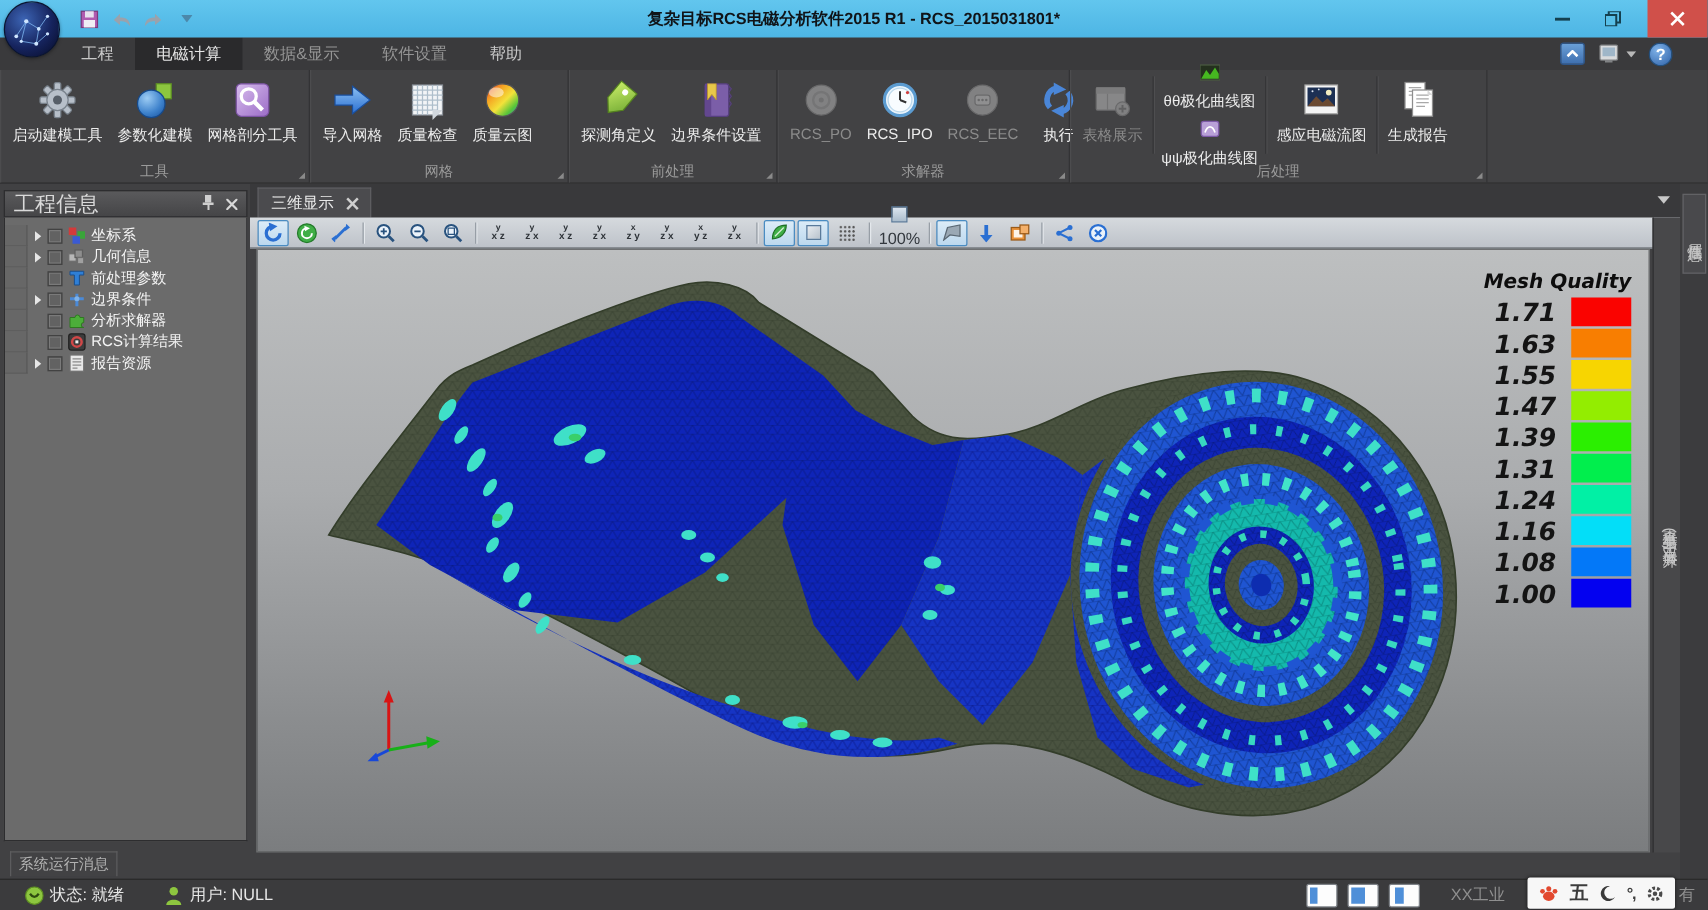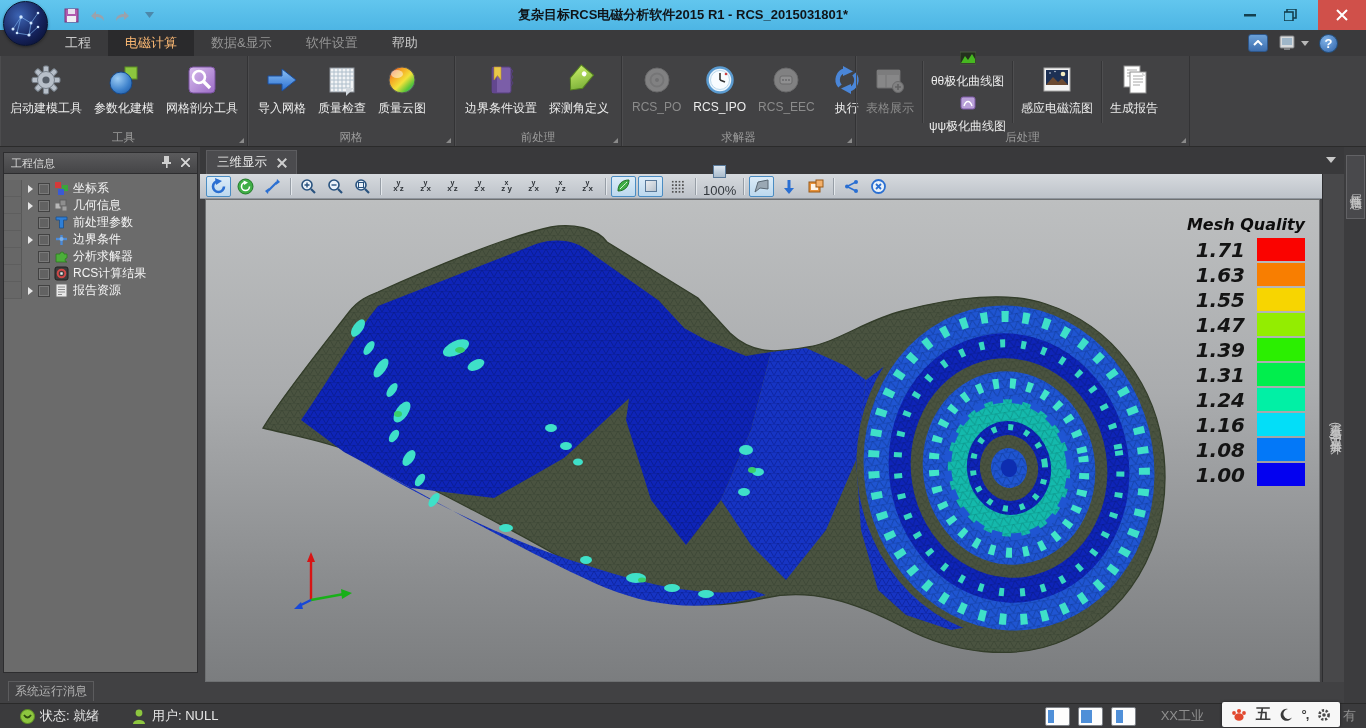--- a/index.html
+++ b/index.html
@@ -17,21 +17,21 @@
   .title-text { position:absolute; left:0; right:0; top:0; height:33px; text-align:center;
     line-height:30px; font-size:13px; font-weight:bold; color:#101418; }
   .wbtn { position:absolute; top:0; height:30px; display:flex; align-items:center; justify-content:center; }
   .wbtn.close { background:#d0504a; }
 
   
   .menubar { position:absolute; left:0; top:30px; width:1366px; height:26px; background:#3a3a3c;padding-left:36px; }
   .mtabs { position:absolute; left:48px; top:0; height:26px; display:flex; }
   .mtab { padding:0 17px; line-height:26px; font-size:13px; color:#c9c9c9; }
   .mtab.dim { color:#959595; }
-  .mtab.active { background:#2a2a2c; color:#fdba74; }
+  .mtab.active { background:#2a2a2c; color:#e5e5e5; }
   .menu-right { position:absolute; right:28px; top:2px; height:22px; display:flex; gap:10px; align-items:center; }
 
   
   .ribbon { position:absolute; left:0; top:56px; width:1366px; height:91px; background:#424244;
     border-bottom:1px solid #2b2b2b; display:flex; }
   .rgroup { position:relative; height:100%; border-right:1px solid #333335; box-shadow:1px 0 0 #4c4c4e inset; }
   .rgroup-body { display:flex; align-items:flex-start; height:72px; padding:2px 4px 0 4px; }
   .rgroup-label { position:absolute; bottom:1px; left:0; right:0; text-align:center; font-size:11.5px; color:#9b9b9b;margin-top:43px; }
   .rgroup-corner { position:absolute; right:3px; bottom:3px; width:0; height:0;
     border-left:5px solid transparent; border-bottom:5px solid #8a8a8a; }
@@ -44,21 +44,21 @@
   .rsmallcol { display:flex; flex-direction:column; justify-content:center; height:70px; gap:6px; padding:0 4px; }
   .rsmall { display:flex; align-items:center; gap:5px; font-size:12px; color:#ececec; white-space:nowrap;flex-direction:column; }
 
   
   .main { position:absolute; left:0; top:147px; width:1366px; bottom:25px; background:#414143; }
 
   
   .project-panel { position:absolute; left:0; top:5px; width:200px; bottom:30px; }
   .pp-header { position:absolute; left:3px; right:2px; top:0; height:22px;
     background:linear-gradient(#5a5a5c,#454547); border:1px solid #2d2d2f;
-    display:flex; align-items:center; padding:0 7px; color:#dadada; font-size:11px; }
+    display:flex; align-items:center; padding:0 7px; color:#dadada; font-size:17px; }
   .pp-header .sp { flex:1; }
   .pp-tree { position:absolute; left:3px; right:2px; top:22px; bottom:0; background:#6b6b6b; border:1px solid #2d2d2f; border-top:none; }
   .tree-row { display:flex; align-items:center; height:17px; font-size:12px; color:#f4f4f4; }
   .rowhead { width:18px; height:17px; background:#676767; border-right:1px solid #585858; border-bottom:1px solid #5e5e5e; flex:none; }
   .tarrow { width:16px; display:flex; justify-content:center; flex:none; }
   .tarrow i { width:0; height:0; border-top:4px solid transparent; border-bottom:4px solid transparent; border-left:5px solid #e6e6e6; }
   .tcheck { width:12px; height:12px; background:#626262; border:1px solid #424242; box-shadow:0 0 0 1px #7a7a7a inset; margin-right:4px; flex:none; }
   .ticon { width:15px; height:15px; margin-right:4px; flex:none; }
 
   .sys-tab { position:absolute; left:8px; bottom:2px; width:86px; height:20px; border:1px solid #5c5c5e;
@@ -320,44 +320,44 @@
     </div>
     <div class="rgroup-label">网格</div>
     <div class="rgroup-corner"></div>
   </div>
 
   <div class="rgroup" style="width:167px;">
     <div class="rgroup-body">
       <div class="rbtn">
         <div class="ric">
           <svg width="32" height="32">
-              <rect x="7" y="3" width="19" height="26" rx="2" fill="#7b5ea8" stroke="#563f7e"></rect>
-            <rect x="7" y="3" width="5" height="26" fill="#63478f"></rect>
-            <polygon points="9,3 16,3 16,16 12.5,11.5 9,16" fill="#e8c84a" stroke="#b89428" stroke-width="0.6"></polygon>
-            <path d="M26,5 l2,2 -2,3 2,3 -2,3 2,3 -2,3" stroke="#563f7e" fill="none"></path>
-            </svg>
-        </div>
-        <div class="rlb">边界条件设置</div>
-      </div>
-      <div class="rbtn">
-        <div class="ric">
-          <svg width="32" height="32">
               <defs>
                 <linearGradient id="gTag" x1="0" y1="0" x2="1" y2="1">
                   <stop offset="0" stop-color="#c6ea66"></stop>
                   <stop offset="1" stop-color="#6fa832"></stop>
                 </linearGradient>
               </defs>
             <g transform="translate(16,16) rotate(40)">
                 <path d="M-8,-13 H8 V4 L0,13 L-8,4 Z" fill="url(#gTag)" stroke="#55831f"></path>
                 <circle cy="-8" r="2.4" fill="#ffffff"></circle>
               </g>
             </svg>
         </div>
         <div class="rlb">探测角定义</div>
+      </div>
+      <div class="rbtn">
+        <div class="ric">
+          <svg width="32" height="32">
+              <rect x="7" y="3" width="19" height="26" rx="2" fill="#7b5ea8" stroke="#563f7e"></rect>
+            <rect x="7" y="3" width="5" height="26" fill="#63478f"></rect>
+            <polygon points="9,3 16,3 16,16 12.5,11.5 9,16" fill="#e8c84a" stroke="#b89428" stroke-width="0.6"></polygon>
+            <path d="M26,5 l2,2 -2,3 2,3 -2,3 2,3 -2,3" stroke="#563f7e" fill="none"></path>
+            </svg>
+        </div>
+        <div class="rlb">边界条件设置</div>
       </div>
     </div>
     <div class="rgroup-label">前处理</div>
     <div class="rgroup-corner"></div>
   </div>
 
   <div class="rgroup" style="width:234px;">
     <div class="rgroup-body">
       <div class="rbtn disabled">
         <div class="ric">

